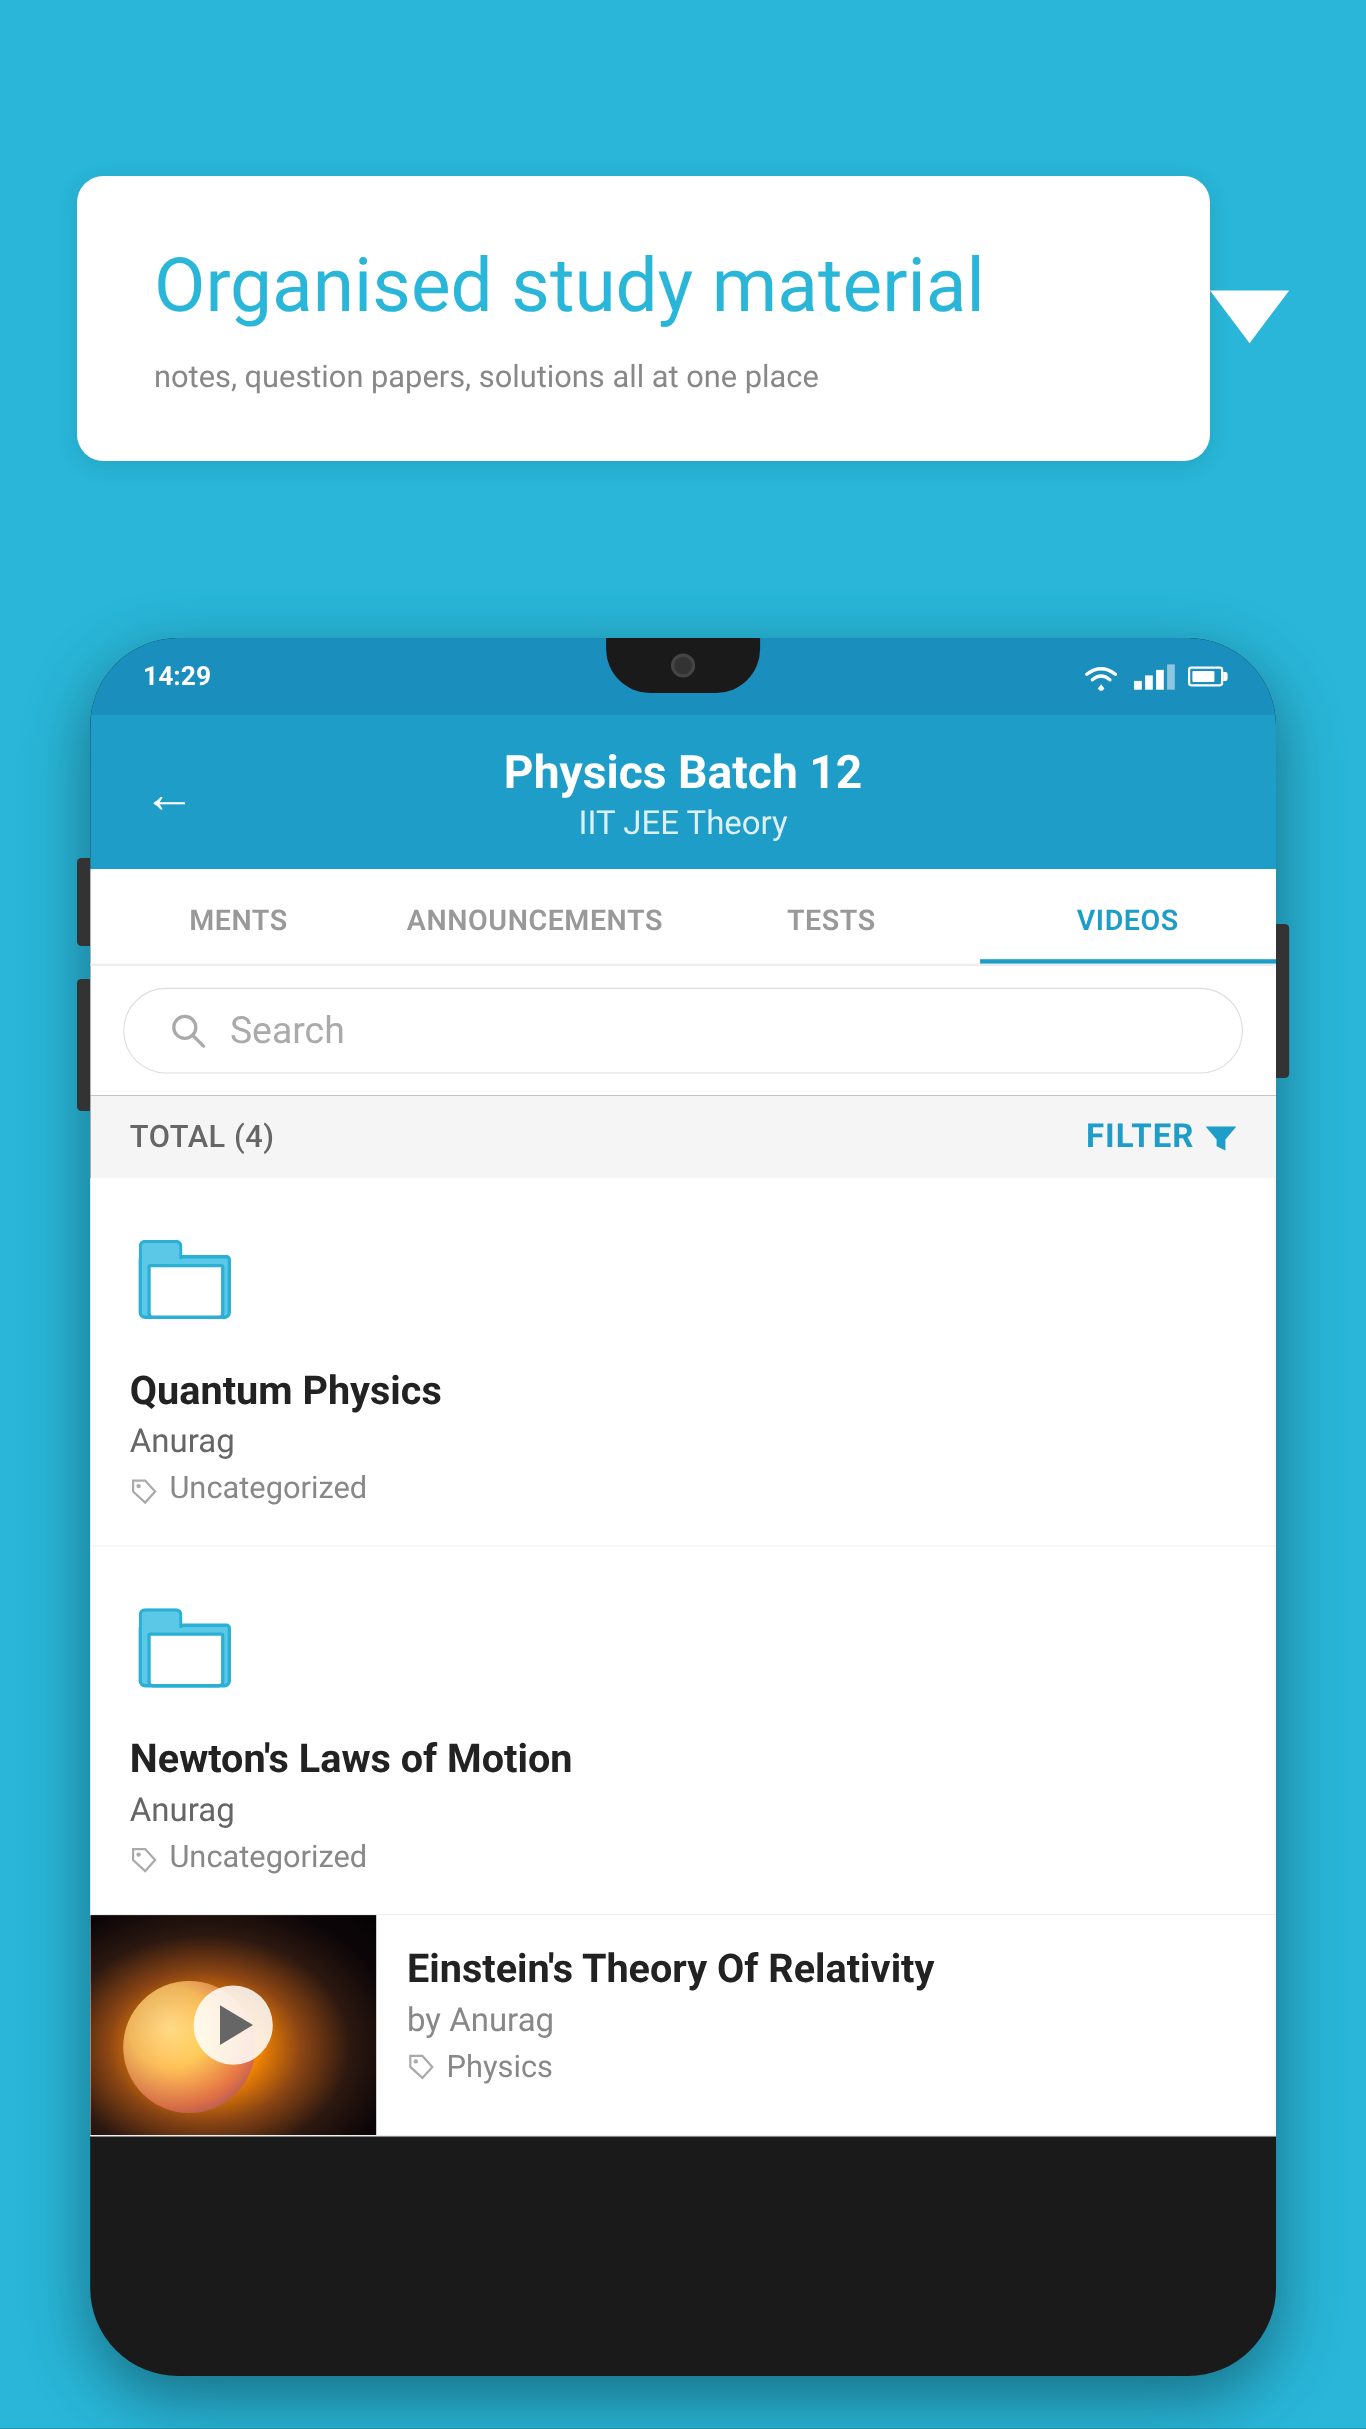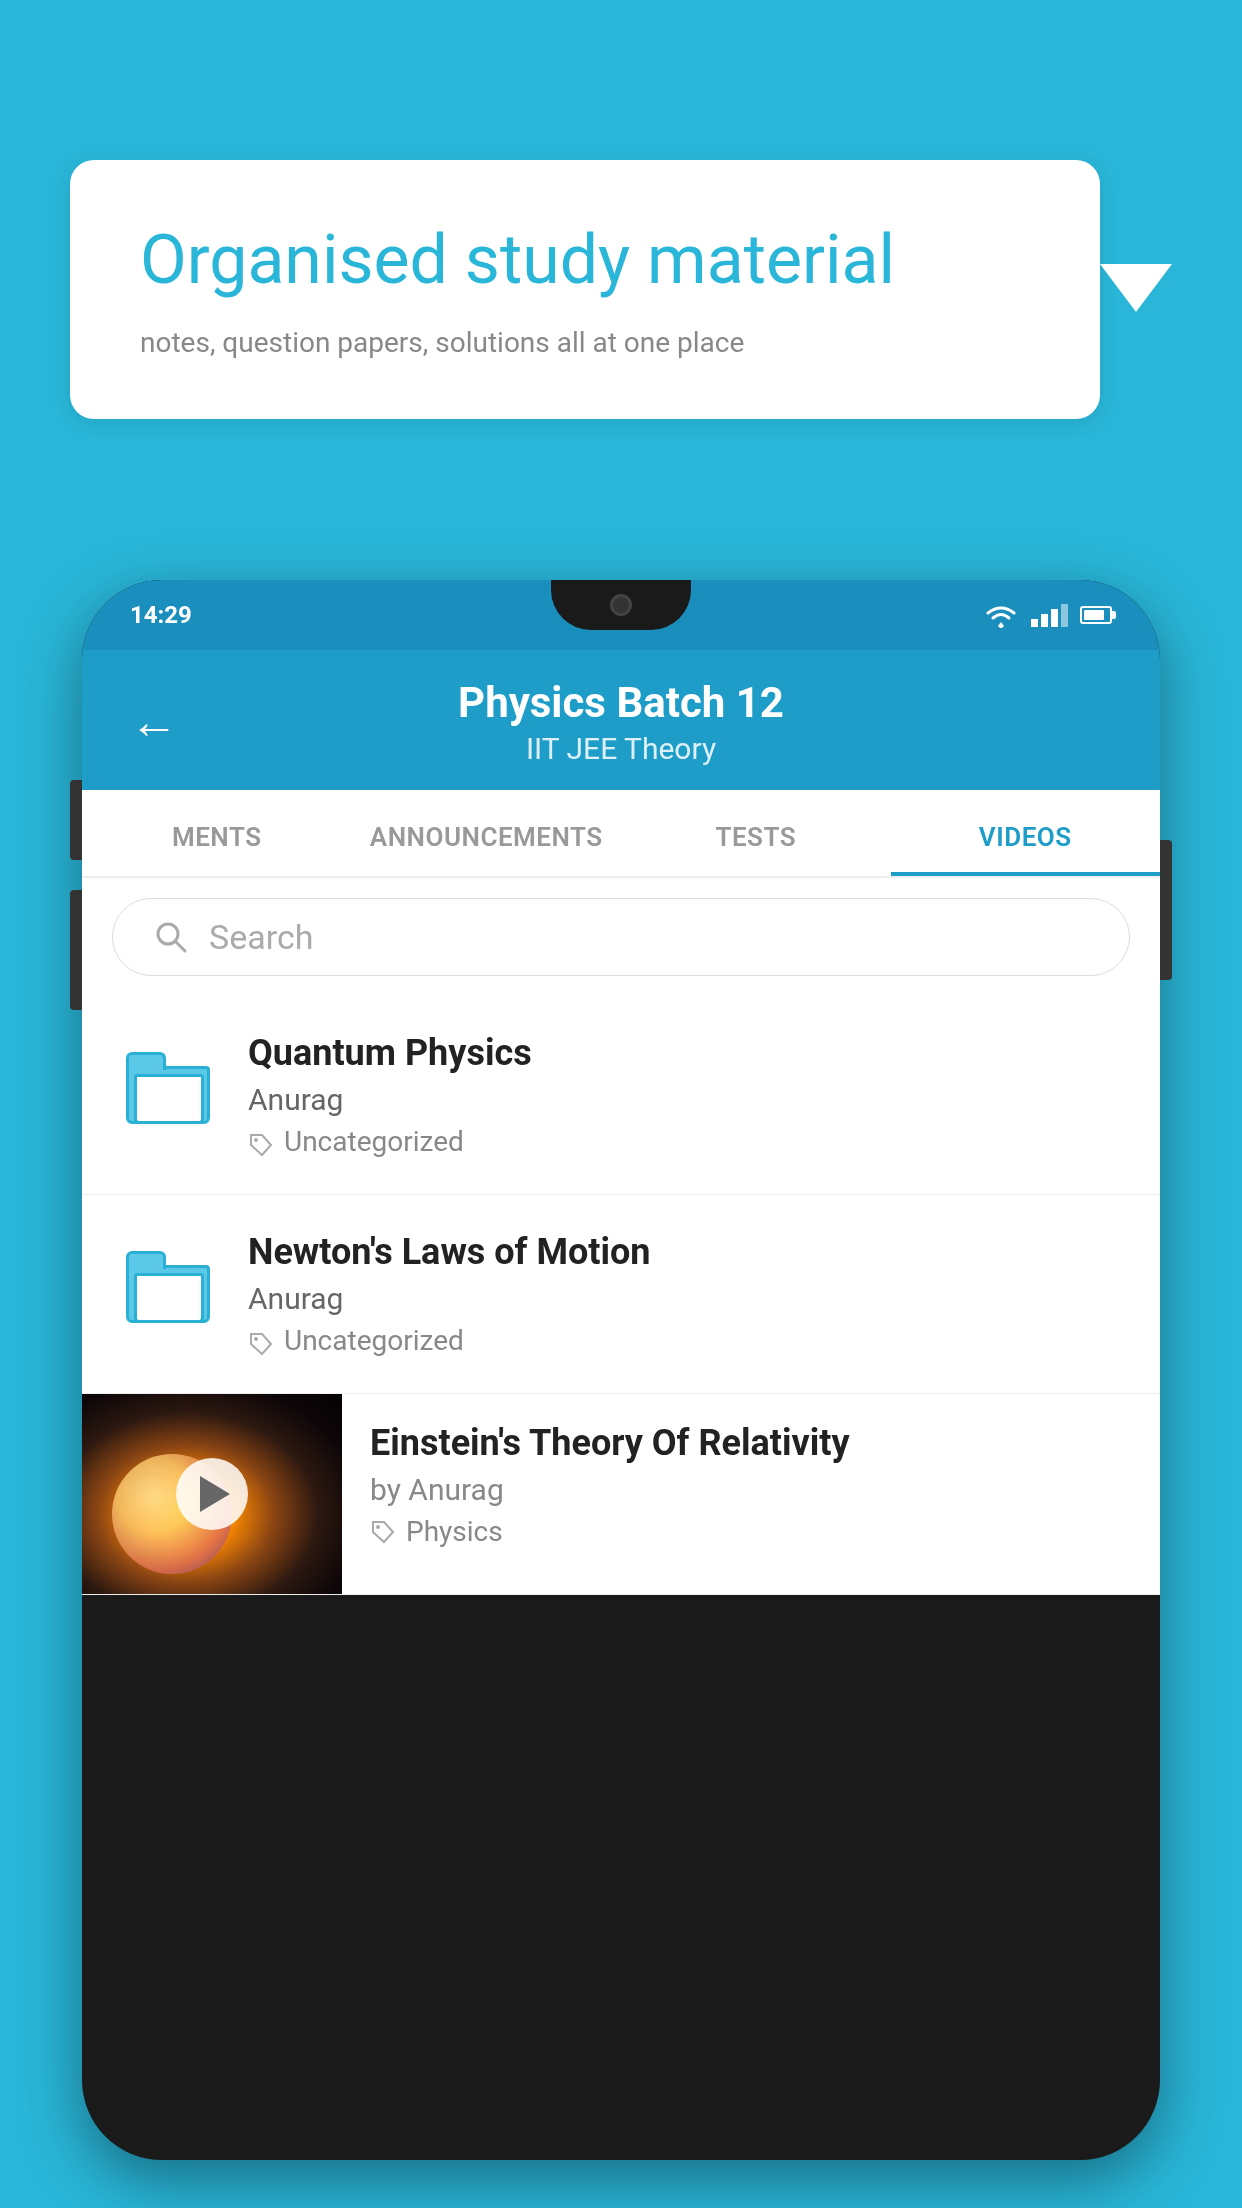--- a/index.html
+++ b/index.html
@@ -278,20 +278,21 @@
     }
 
     .list-item {
       display: flex;
       align-items: flex-start;
       padding: 36px 36px;
       border-bottom: 1.5px solid #eee;
       gap: 30px;
       background: white;
       cursor: pointer;
+      flex-direction: column;
     }
 
     .item-icon-wrap {
       width: 100px;
       height: 100px;
       display: flex;
       align-items: center;
       justify-content: center;
       flex-shrink: 0;
       margin-top: 6px;
@@ -560,20 +561,29 @@
       <div class="search-bar-container">
         <div class="search-bar">
           <svg width="36" height="36" viewBox="0 0 36 36" fill="#aaa">
             <circle cx="15" cy="15" r="10" stroke="#aaa" stroke-width="3" fill="none"></circle>
             <line x1="22" y1="22" x2="32" y2="32" stroke="#aaa" stroke-width="3" stroke-linecap="round"></line>
           </svg>
           <span class="search-placeholder">Search</span>
         </div>
       </div>
 
+      <div class="filter-bar">
+        <span class="total-count">TOTAL (4)</span>
+        <div class="filter-btn">
+          <span>FILTER</span>
+          <svg width="28" height="28" viewBox="0 0 28 28" fill="#1e9dc8">
+            <polygon points="0,4 28,4 18,16 18,26 10,22 10,16"></polygon>
+          </svg>
+        </div>
+      </div>
 
       <div class="content-list">
 
         <div class="list-item">
           <div class="item-icon-wrap">
             <div class="folder-icon">
               <div class="folder-back"></div>
               <div class="folder-tab"></div>
               <div class="folder-front"></div>
             </div>

